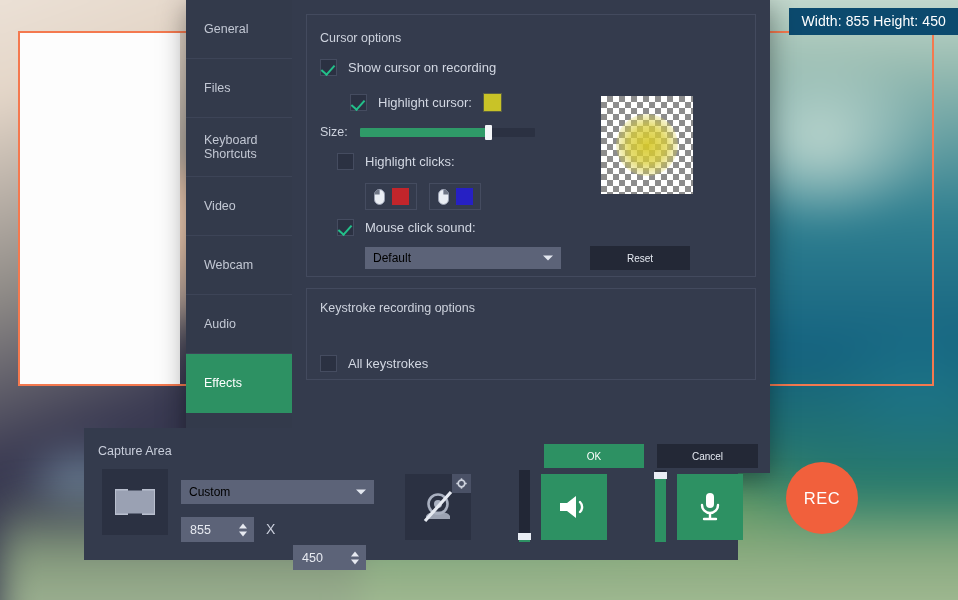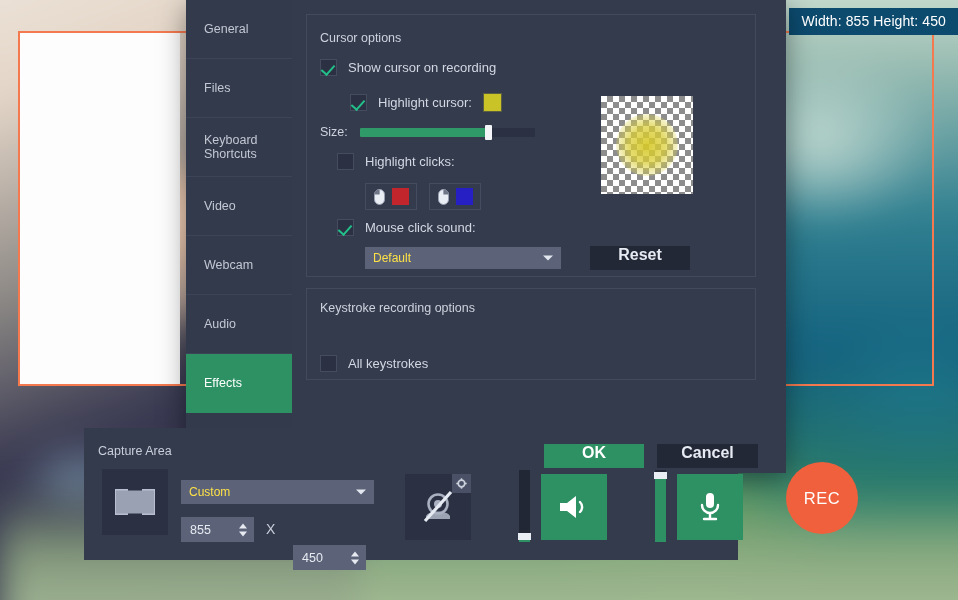--- a/index.html
+++ b/index.html
@@ -40,21 +40,21 @@
   
   #selection{position:absolute;left:18px;top:31px;width:916px;height:355px;
     border:2px solid #f4794f;box-sizing:border-box;}
   #sel-inner-white{position:absolute;left:20px;top:33px;width:160px;height:351px;
     background:#fdfdfd;}
   #dim-badge{position:absolute;right:0px;top:8px;background:#0c4a6e;color:#ffffff;
     font-size:14px;padding:5px 12px 6px 12px;white-space:nowrap;letter-spacing:.1px;}
 
   
   #dialog{position:absolute;left:186px;top:0px;width:584px;height:473px;
-    background:#343b4d;box-shadow:0 6px 26px rgba(0,0,0,.40);padding-left:16px;}
+    background:#343b4d;box-shadow:0 6px 26px rgba(0,0,0,.40);}
 
   
   #sidebar{position:absolute;left:0;top:0;width:106px;height:473px;background:#333a4b;}
   .tab{height:59px;display:flex;align-items:center;padding-left:18px;
     color:#c3c8d4;font-size:12.5px;line-height:14px;
     border-bottom:1px solid #3d4457;box-sizing:border-box;cursor:default;}
   .tab.active{background:#2d9163;color:#ffffff;border-bottom:1px solid #2d9163;}
   .tab-two{line-height:14.5px;}
 
   
@@ -77,27 +77,27 @@
   .slider{position:relative;height:9px;border-radius:1px;background:#2b3142;cursor:pointer;}
   .slider .fill{position:absolute;left:0;top:0;bottom:0;background:#2f9a68;border-radius:1px;}
   .slider .thumb{position:absolute;top:-3px;width:7px;height:15px;background:#f3f5f8;border-radius:1px;}
 
   
   .mcbox{width:52px;height:27px;border:1px solid #454c60;box-sizing:border-box;
     display:flex;align-items:center;justify-content:center;gap:7px;cursor:pointer;}
   .mcolor{width:17px;height:17px;}
 
   
-  .dd{background:#5c6378;color:#fde047;font-size:12px;height:22px;
+  .dd{background:#5c6378;color:#000000;font-size:12px;height:22px;
       display:flex;align-items:center;padding:0 8px;position:relative;cursor:pointer;}
   .dd .arrow{position:absolute;right:8px;top:50%;transform:translateY(-50%);
       width:0;height:0;border-left:5px solid transparent;border-right:5px solid transparent;
       border-top:5px solid #e3e7ef;}
 
-  .btn{display:flex;align-items:flex-start;justify-content:center;font-size:16px;cursor:pointer;font-weight:bold;}
+  .btn{display:flex;align-items:center;justify-content:center;font-size:10px;cursor:pointer;}
   .btn-dark{background:#232836;color:#e6eaf2;}
   .btn-green{background:#2d9163;color:#ffffff;}
 
   
   #preview{position:absolute;left:601px;top:96px;width:92px;height:98px;
     background-image:
       linear-gradient(45deg,#8d8d8d 25%,transparent 25%,transparent 75%,#8d8d8d 75%),
       linear-gradient(45deg,#8d8d8d 25%,transparent 25%,transparent 75%,#8d8d8d 75%);
     background-color:#ffffff;background-size:12px 12px;background-position:0 0,6px 6px;}
   #preview .glow{position:absolute;left:50%;top:50%;transform:translate(-50%,-50%);

